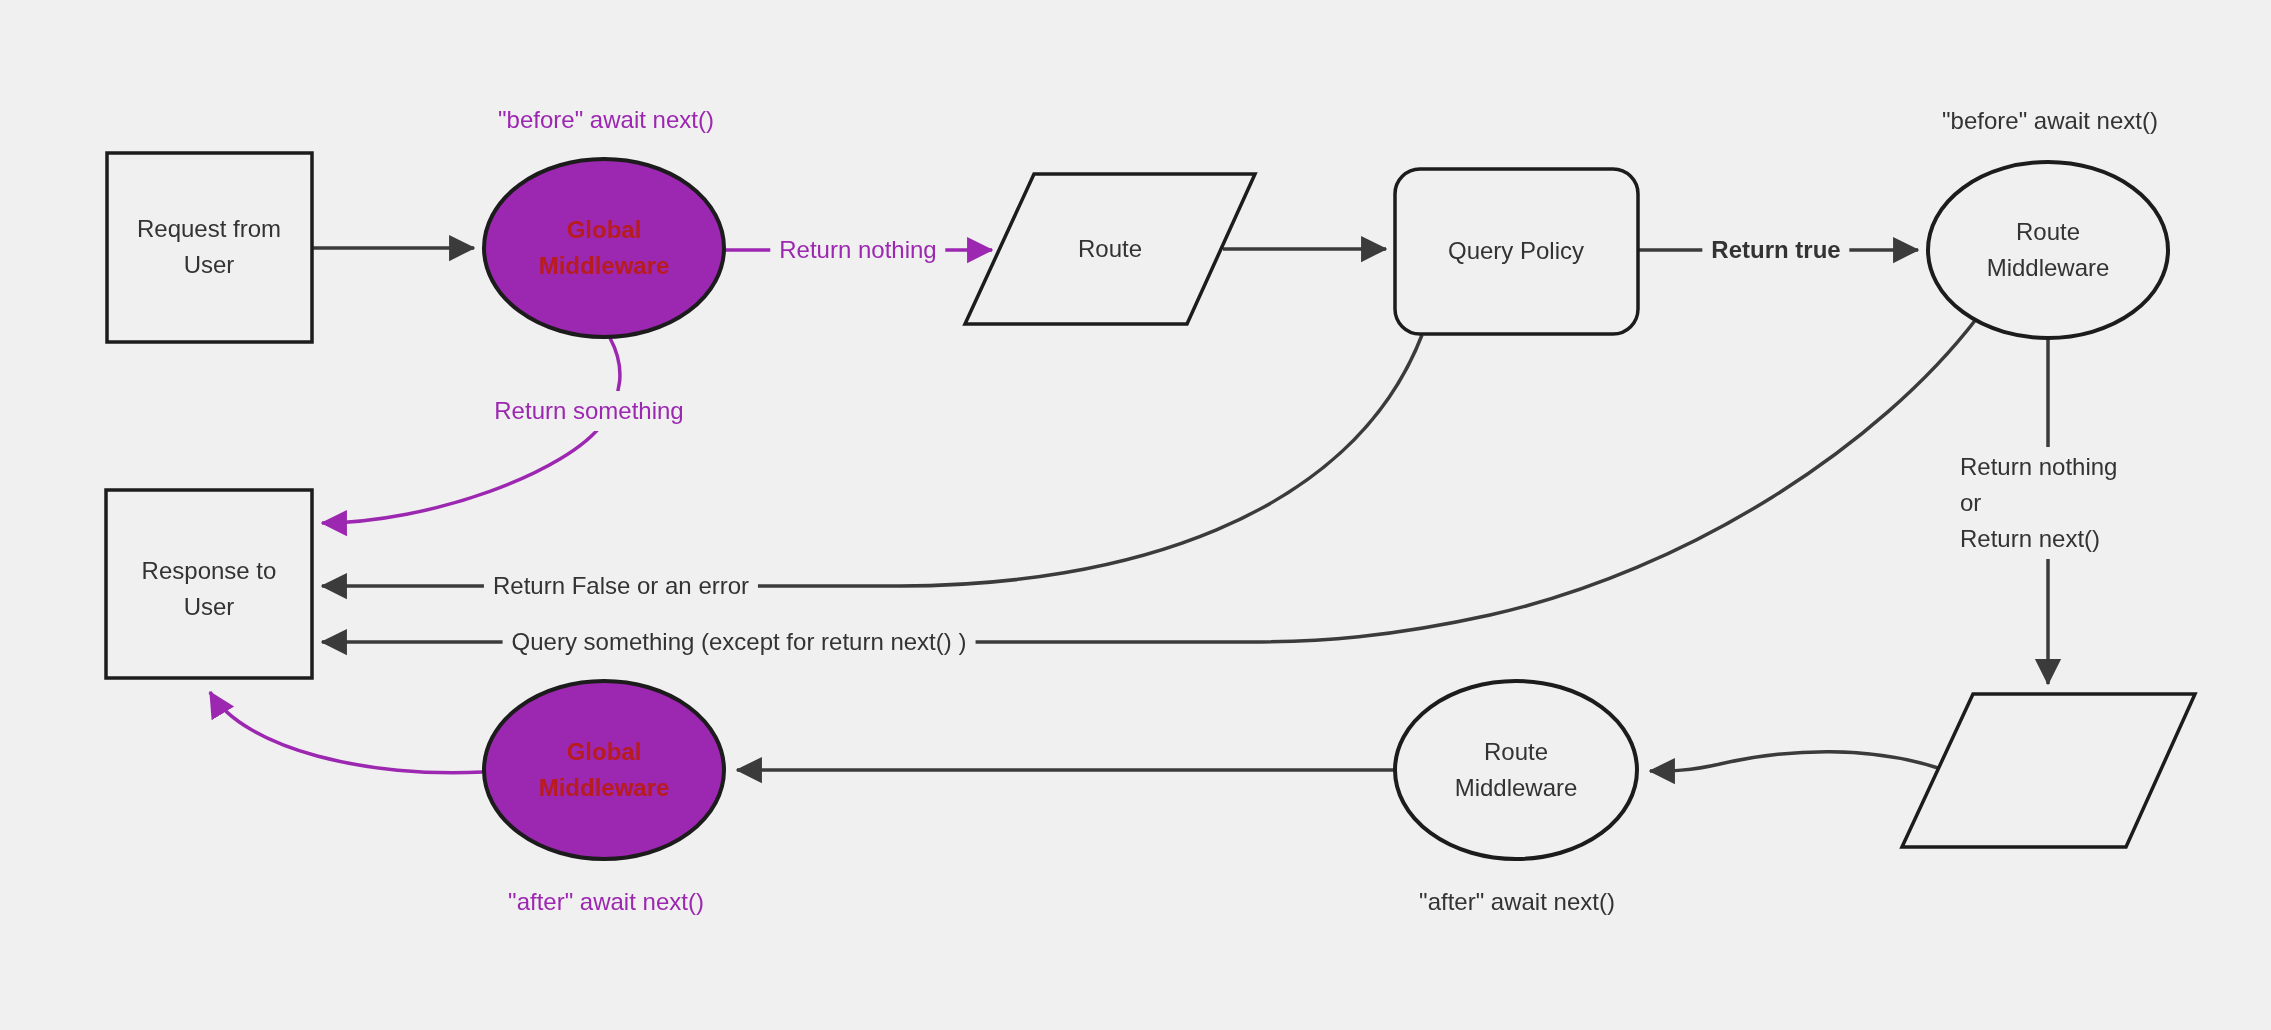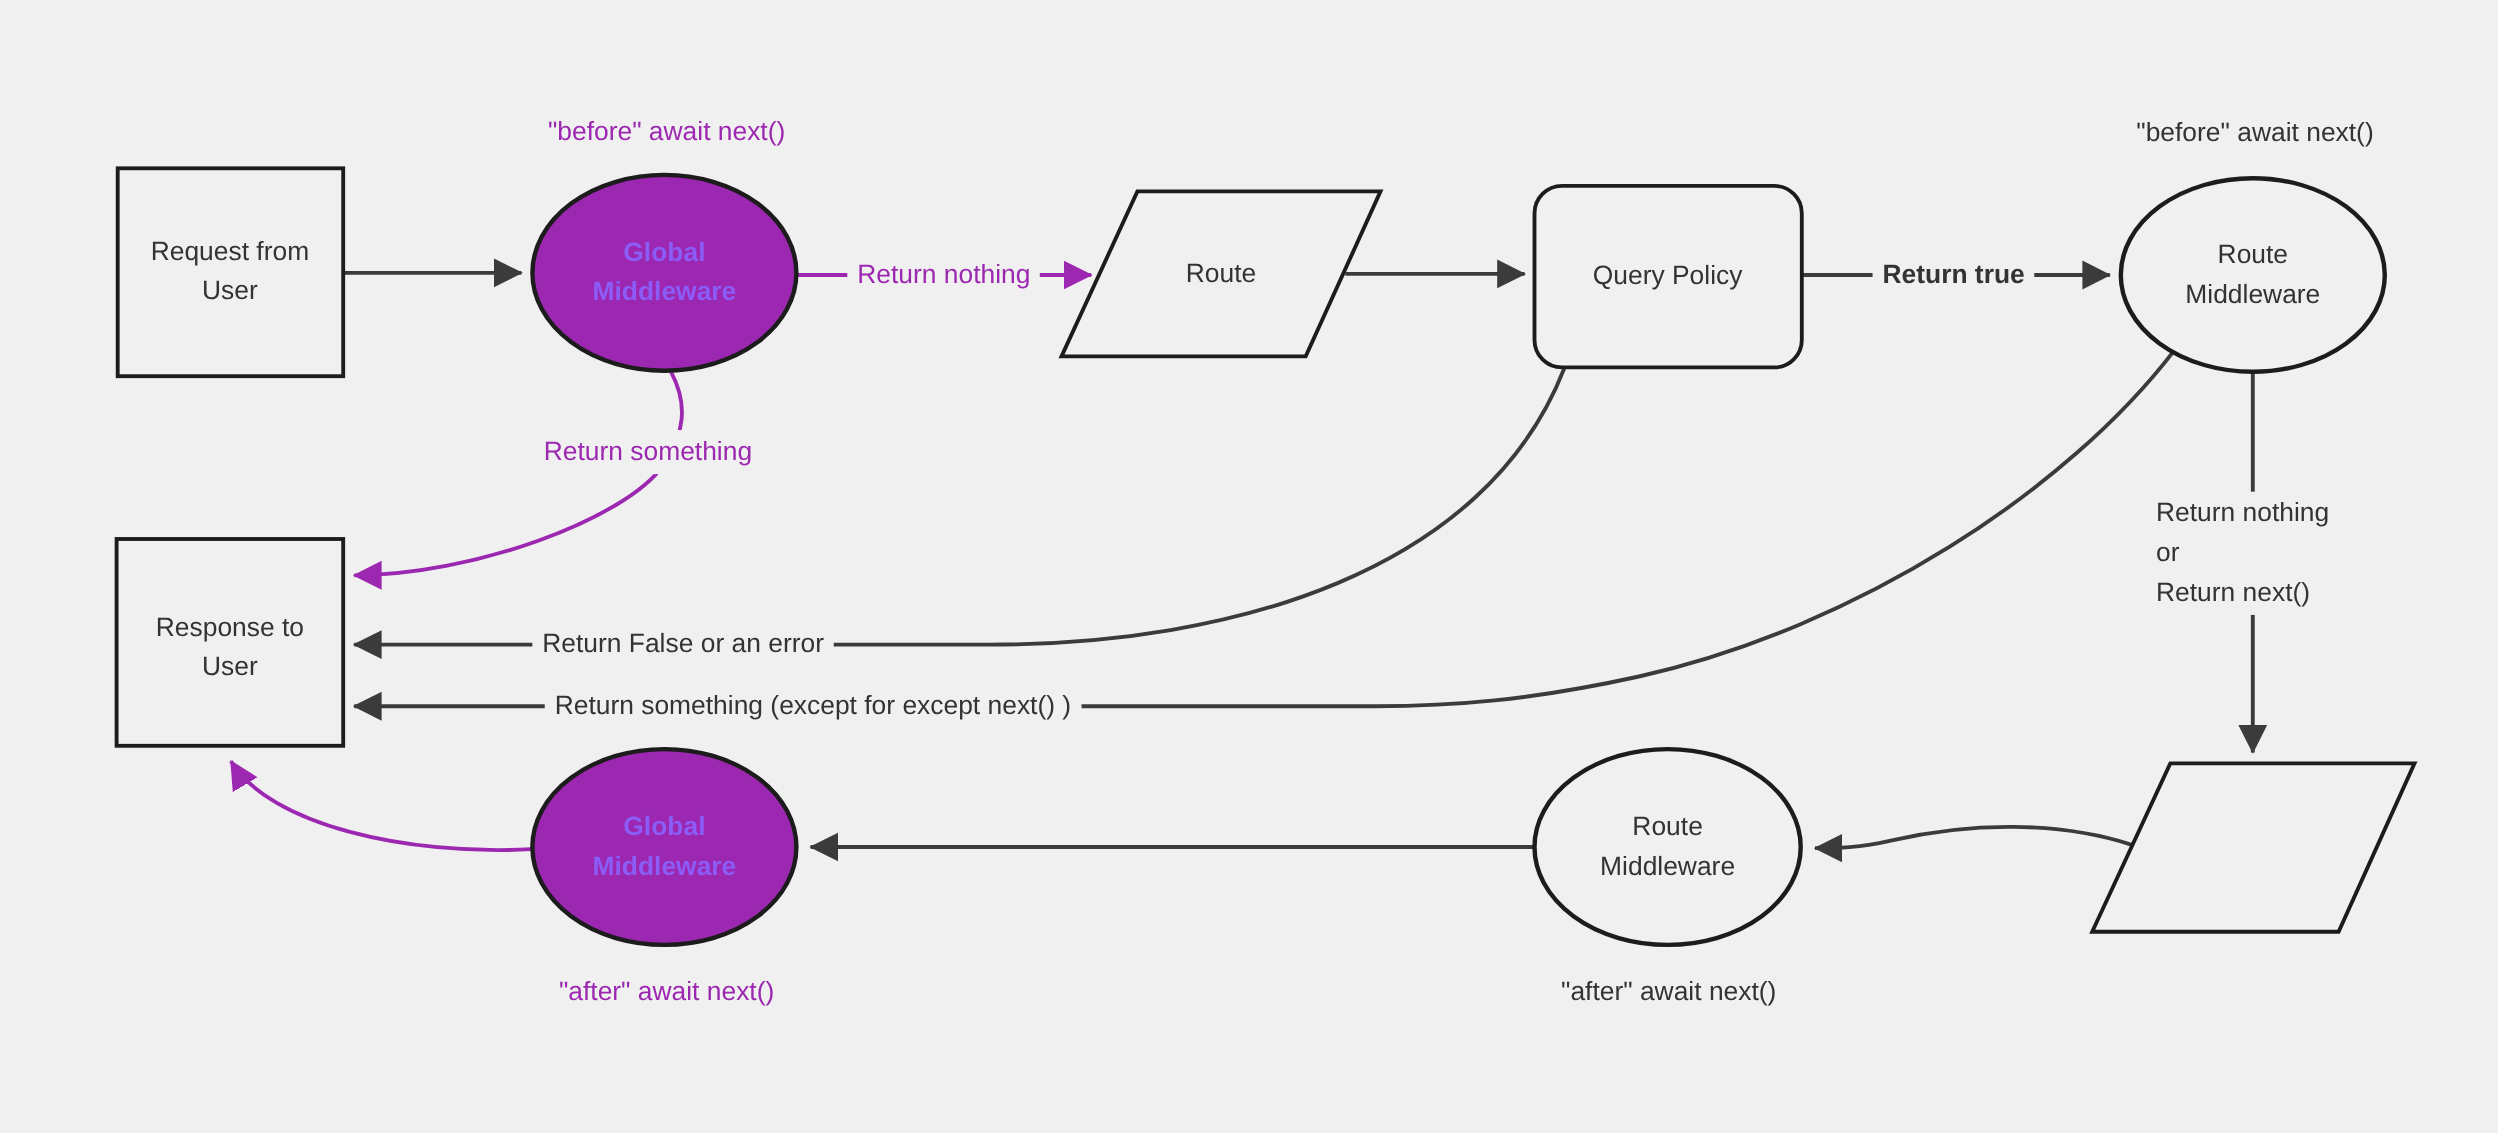--- a/index.html
+++ b/index.html
@@ -14,21 +14,21 @@
   .diagram svg.wires { position: absolute; left: 0; top: 0; }
   .lbl {
     position: absolute;
     transform: translate(-50%, -50%);
     font-size: 24px;
     line-height: 1.5;
     color: #333333;
     text-align: center;
     white-space: pre-line;
   }
-  .lbl.inverse { color: #8b5cf6; font-weight: bold; }
+  .lbl.inverse { color: #b91c1c; font-weight: bold; }
   .lbl.purple { color: #9c27b0; }
   .lbl.small { font-size: 20px; line-height: 1.45; }
   .on-edge {
     background: #f0f0f0;
     padding: 2px 9px;
     white-space: nowrap;
   }
   .on-edge-block {
     position: absolute;
     transform: translate(0, -50%);
@@ -93,21 +93,21 @@
 Middleware</div>
   <div class="lbl inverse" style="left:604px; top:770px;">Global
 Middleware</div>
 
   <div class="lbl purple on-edge" style="left:858px; top:250px;">Return nothing</div>
   <div class="lbl on-edge" style="left:1776px; top:250px;font-weight:bold;">Return true</div>
   <div class="on-edge-block" style="left:1950px; top:503px;">Return nothing
 or
 Return next()</div>
   <div class="lbl on-edge" style="left:621px; top:586px;">Return False or an error</div>
-  <div class="lbl on-edge" style="left:739px; top:642px;">Return something (except for except next() )</div>
+  <div class="lbl on-edge" style="left:739px; top:642px;">Query something (except for return next() )</div>
   <div class="lbl purple on-edge" style="left:589px; top:411px;text-align:center;">Return something</div>
 
   <div class="lbl purple" style="left:606px; top:120px; white-space:nowrap;">"before" await next()</div>
   <div class="lbl" style="left:2050px; top:121px; white-space:nowrap;">"before" await next()</div>
   <div class="lbl purple" style="left:606px; top:902px; white-space:nowrap;">"after" await next()</div>
   <div class="lbl" style="left:1517px; top:902px; white-space:nowrap;">"after" await next()</div>
 
 </div>
 
 </body></html>

